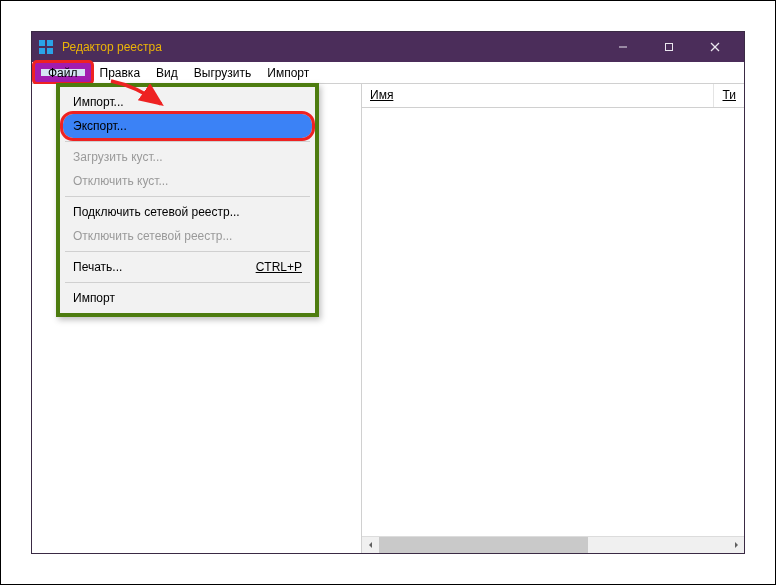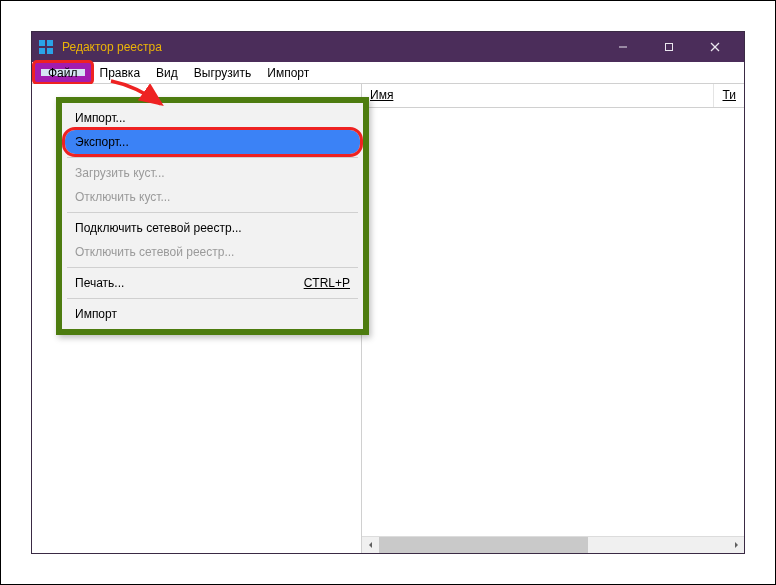--- a/index.html
+++ b/index.html
@@ -117,24 +117,24 @@
     background: #f0f0f0;
   }
   .scroll-h .track { flex: 1 1 auto; background: #f0f0f0; position: relative; }
   .scroll-h .thumb {
     position: absolute; left: 0; top: 0; bottom: 0; width: 60%;
     background: #c9c9c9;
   }
   .dropdown {
     position: absolute;
     left: 55px;
-    top: 96px;
-    width: 313px;
+    top: 82px;
+    width: 263px;
     background: #f2f2f2;
-    border: 6px solid #4d7c0f;
+    border: 4px solid #4d7c0f;
     box-shadow: 2px 3px 6px rgba(0,0,0,0.25);
     padding: 3px;
     font-size: 12px;
   }
   .dropdown .item {
     padding: 5px 10px 5px 10px;
     display: flex;
     color: #000;
   }
   .dropdown .item.disabled { color: #9a9a9a; }

